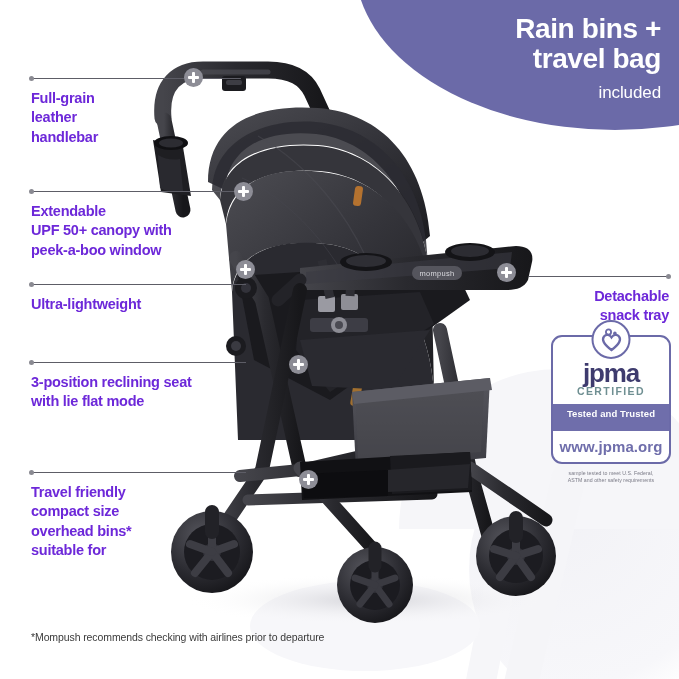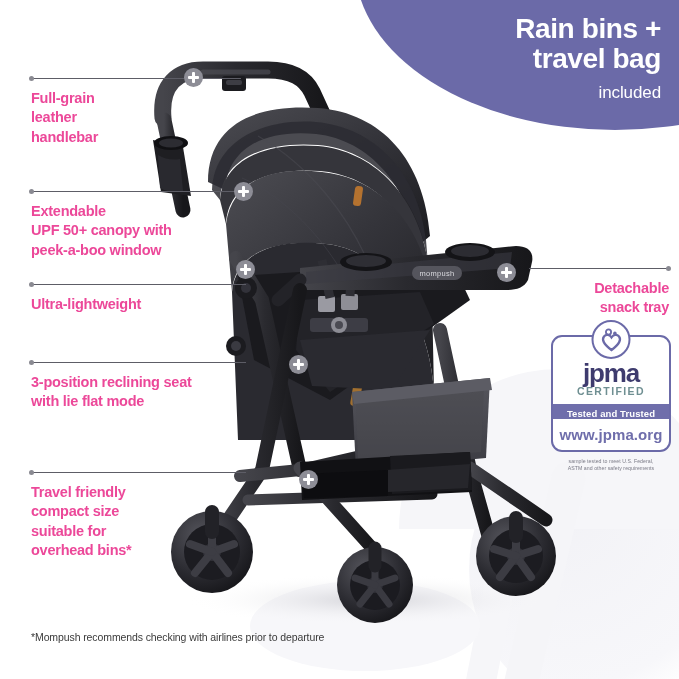--- a/index.html
+++ b/index.html
@@ -48,31 +48,31 @@
   .lead { position: relative; height: 1px; background: #5d5d66; }
   .lead.left::before {
     content: ""; position: absolute; left: -2px; top: -2px;
     width: 5px; height: 5px; border-radius: 50%; background: #8a8a92;
   }
   .lead.right::after {
     content: ""; position: absolute; right: -2px; top: -2px;
     width: 5px; height: 5px; border-radius: 50%; background: #8a8a92;
   }
   .co-text {
-    font-size: 14.5px; font-weight: 600; color: #ec4899;
+    font-size: 14.5px; font-weight: 600; color: #6d28d9;
     line-height: 1.33; letter-spacing: -0.25px; margin-top: 10px;
   }
   .co-text.ralign { text-align: right; }
 
   .c1 { left: 31px; top: 78px;  width: 210px; }
   .c2 { left: 31px; top: 191px; width: 215px; }
   .c3 { left: 31px; top: 284px; width: 215px; }
   .c4 { left: 31px; top: 362px; width: 215px; }
   .c5 { left: 31px; top: 472px; width: 215px; }
-  .c6 { left: 529px; top: 268px; width: 140px; }
+  .c6 { left: 529px; top: 276px; width: 140px; }
 
   
   .plus {
     position: absolute; width: 19px; height: 19px; border-radius: 50%;
     background: #8d8d96; z-index: 7;
     display: flex; align-items: center; justify-content: center;
   }
   .plus::before, .plus::after {
     content: ""; position: absolute; background: #fff; border-radius: 1px;
   }
@@ -97,21 +97,21 @@
   .jpma-word {
     font-size: 26px; font-weight: 700; color: #3e3b6e;
     letter-spacing: -1.2px; line-height: 0.95; margin-top: 4px;
   }
   .jpma-cert {
     font-size: 10.5px; font-weight: 600; color: #6f8f92;
     letter-spacing: 1.4px; margin-top: -1px;
   }
   .jpma-band {
     background: #6f6eab; color: #fff; font-size: 9.5px; font-weight: 700;
-    letter-spacing: 0.1px; padding: 4px 0 0; margin: 7px -5px 0;
+    letter-spacing: 0.1px; padding: 4px 0 12px; margin: 7px -5px 0;
   }
   .jpma-url {
     color: #6f6eab; font-size: 15px; font-weight: 600; padding: 7px 0 3px;
     letter-spacing: 0.1px;
   }
   .jpma-fine {
     font-size: 5.2px; color: #7a7a86; line-height: 1.5; margin-top: 6px;
     letter-spacing: 0.05px;
   }
 
@@ -341,22 +341,22 @@
     <div>3-position reclining seat</div>
     <div>with lie flat mode</div>
   </div>
 </div>
 
 <div class="callout c5">
   <div class="lead left"></div>
   <div class="co-text">
     <div>Travel friendly</div>
     <div>compact size</div>
+    <div>overhead bins*</div>
     <div>suitable for</div>
-    <div>overhead bins*</div>
   </div>
 </div>
 
 <div class="callout c6">
   <div class="lead right"></div>
   <div class="co-text ralign">
     <div>Detachable</div>
     <div>snack tray</div>
   </div>
 </div>

